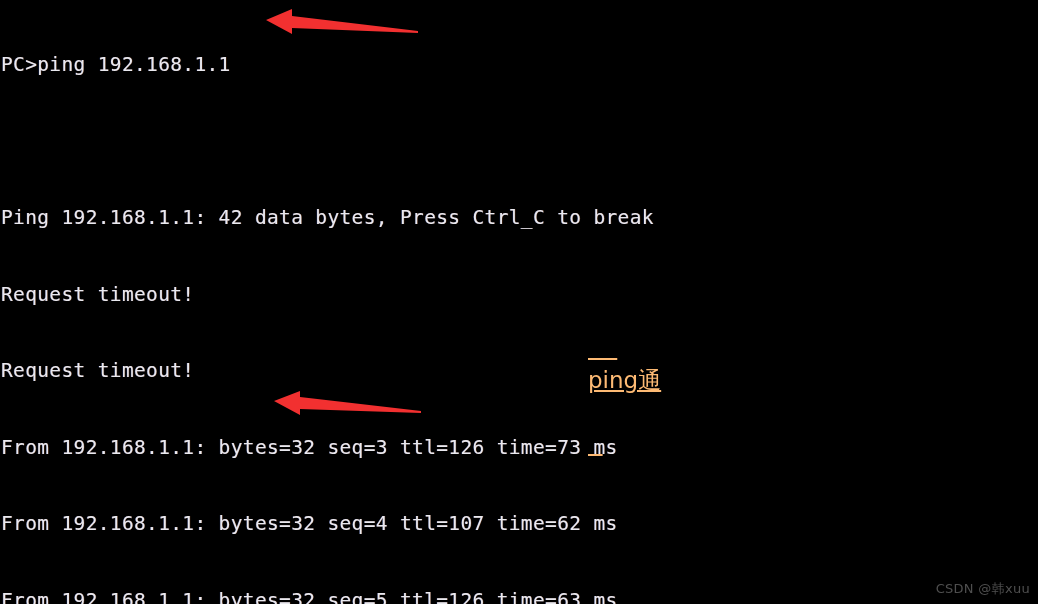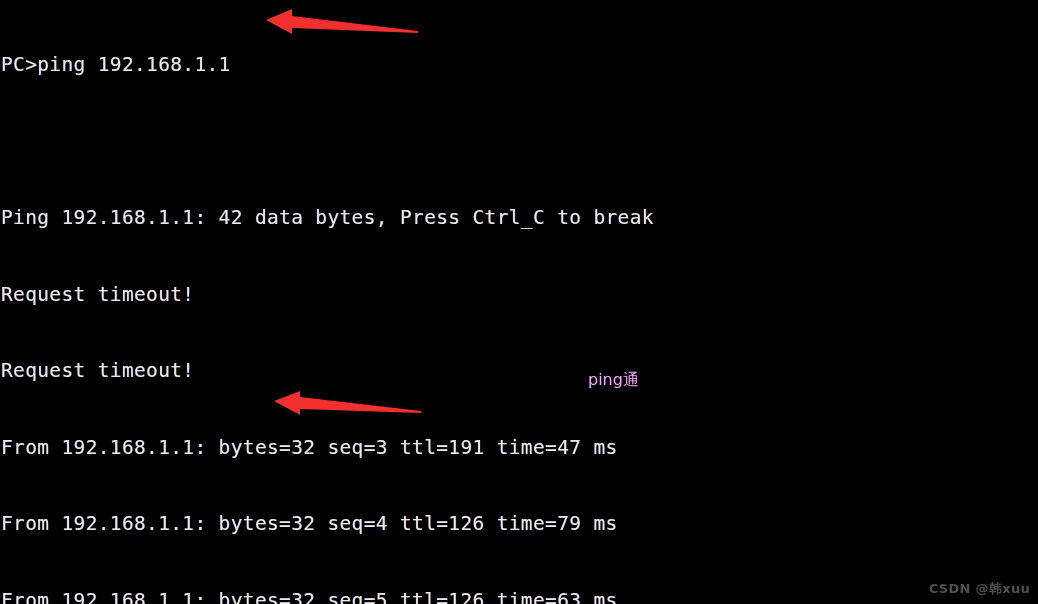--- a/index.html
+++ b/index.html
@@ -31,61 +31,61 @@
   }
   .line {
     height: 25.5px;
     white-space: pre;
   }
   .blank { color: transparent; }
 
   
   .annot {
     position: absolute;
-    color: #f0abfc;
+    color: #fdba74;
     font-family: "DejaVu Sans", "Liberation Sans", sans-serif;
-    font-size: 16px;
+    font-size: 23px;
     line-height: 32px;
     white-space: pre;
     font-weight: 400;
+    text-decoration: underline;
   }
   #annot-block { left: 588px; top: 300px; }
 
   
   .arrow {
     position: absolute;
     overflow: visible;
   }
 
   
   #watermark {
     position: absolute;
     right: 8px;
     bottom: 6px;
     color: #4f4f4f;
     font-family: "DejaVu Sans", "Liberation Sans", sans-serif;
     font-size: 13px;
     letter-spacing: 0.3px;
     white-space: pre;
-    font-weight: bold;
   }
 </style>
 </head>
 <body>
 
 <div id="screen">
 
   <div class="term" id="terminal-output">
     <div class="line">PC&gt;ping 192.168.1.1</div>
     <div class="line blank">&nbsp;</div>
     <div class="line">Ping 192.168.1.1: 42 data bytes, Press Ctrl_C to break</div>
     <div class="line">Request timeout!</div>
     <div class="line">Request timeout!</div>
-    <div class="line">From 192.168.1.1: bytes=32 seq=3 ttl=191 time=47 ms</div>
-    <div class="line">From 192.168.1.1: bytes=32 seq=4 ttl=126 time=79 ms</div>
+    <div class="line">From 192.168.1.1: bytes=32 seq=3 ttl=126 time=73 ms</div>
+    <div class="line">From 192.168.1.1: bytes=32 seq=4 ttl=107 time=62 ms</div>
     <div class="line">From 192.168.1.1: bytes=32 seq=5 ttl=126 time=63 ms</div>
     
     
     
     
     
     
     
     
     

